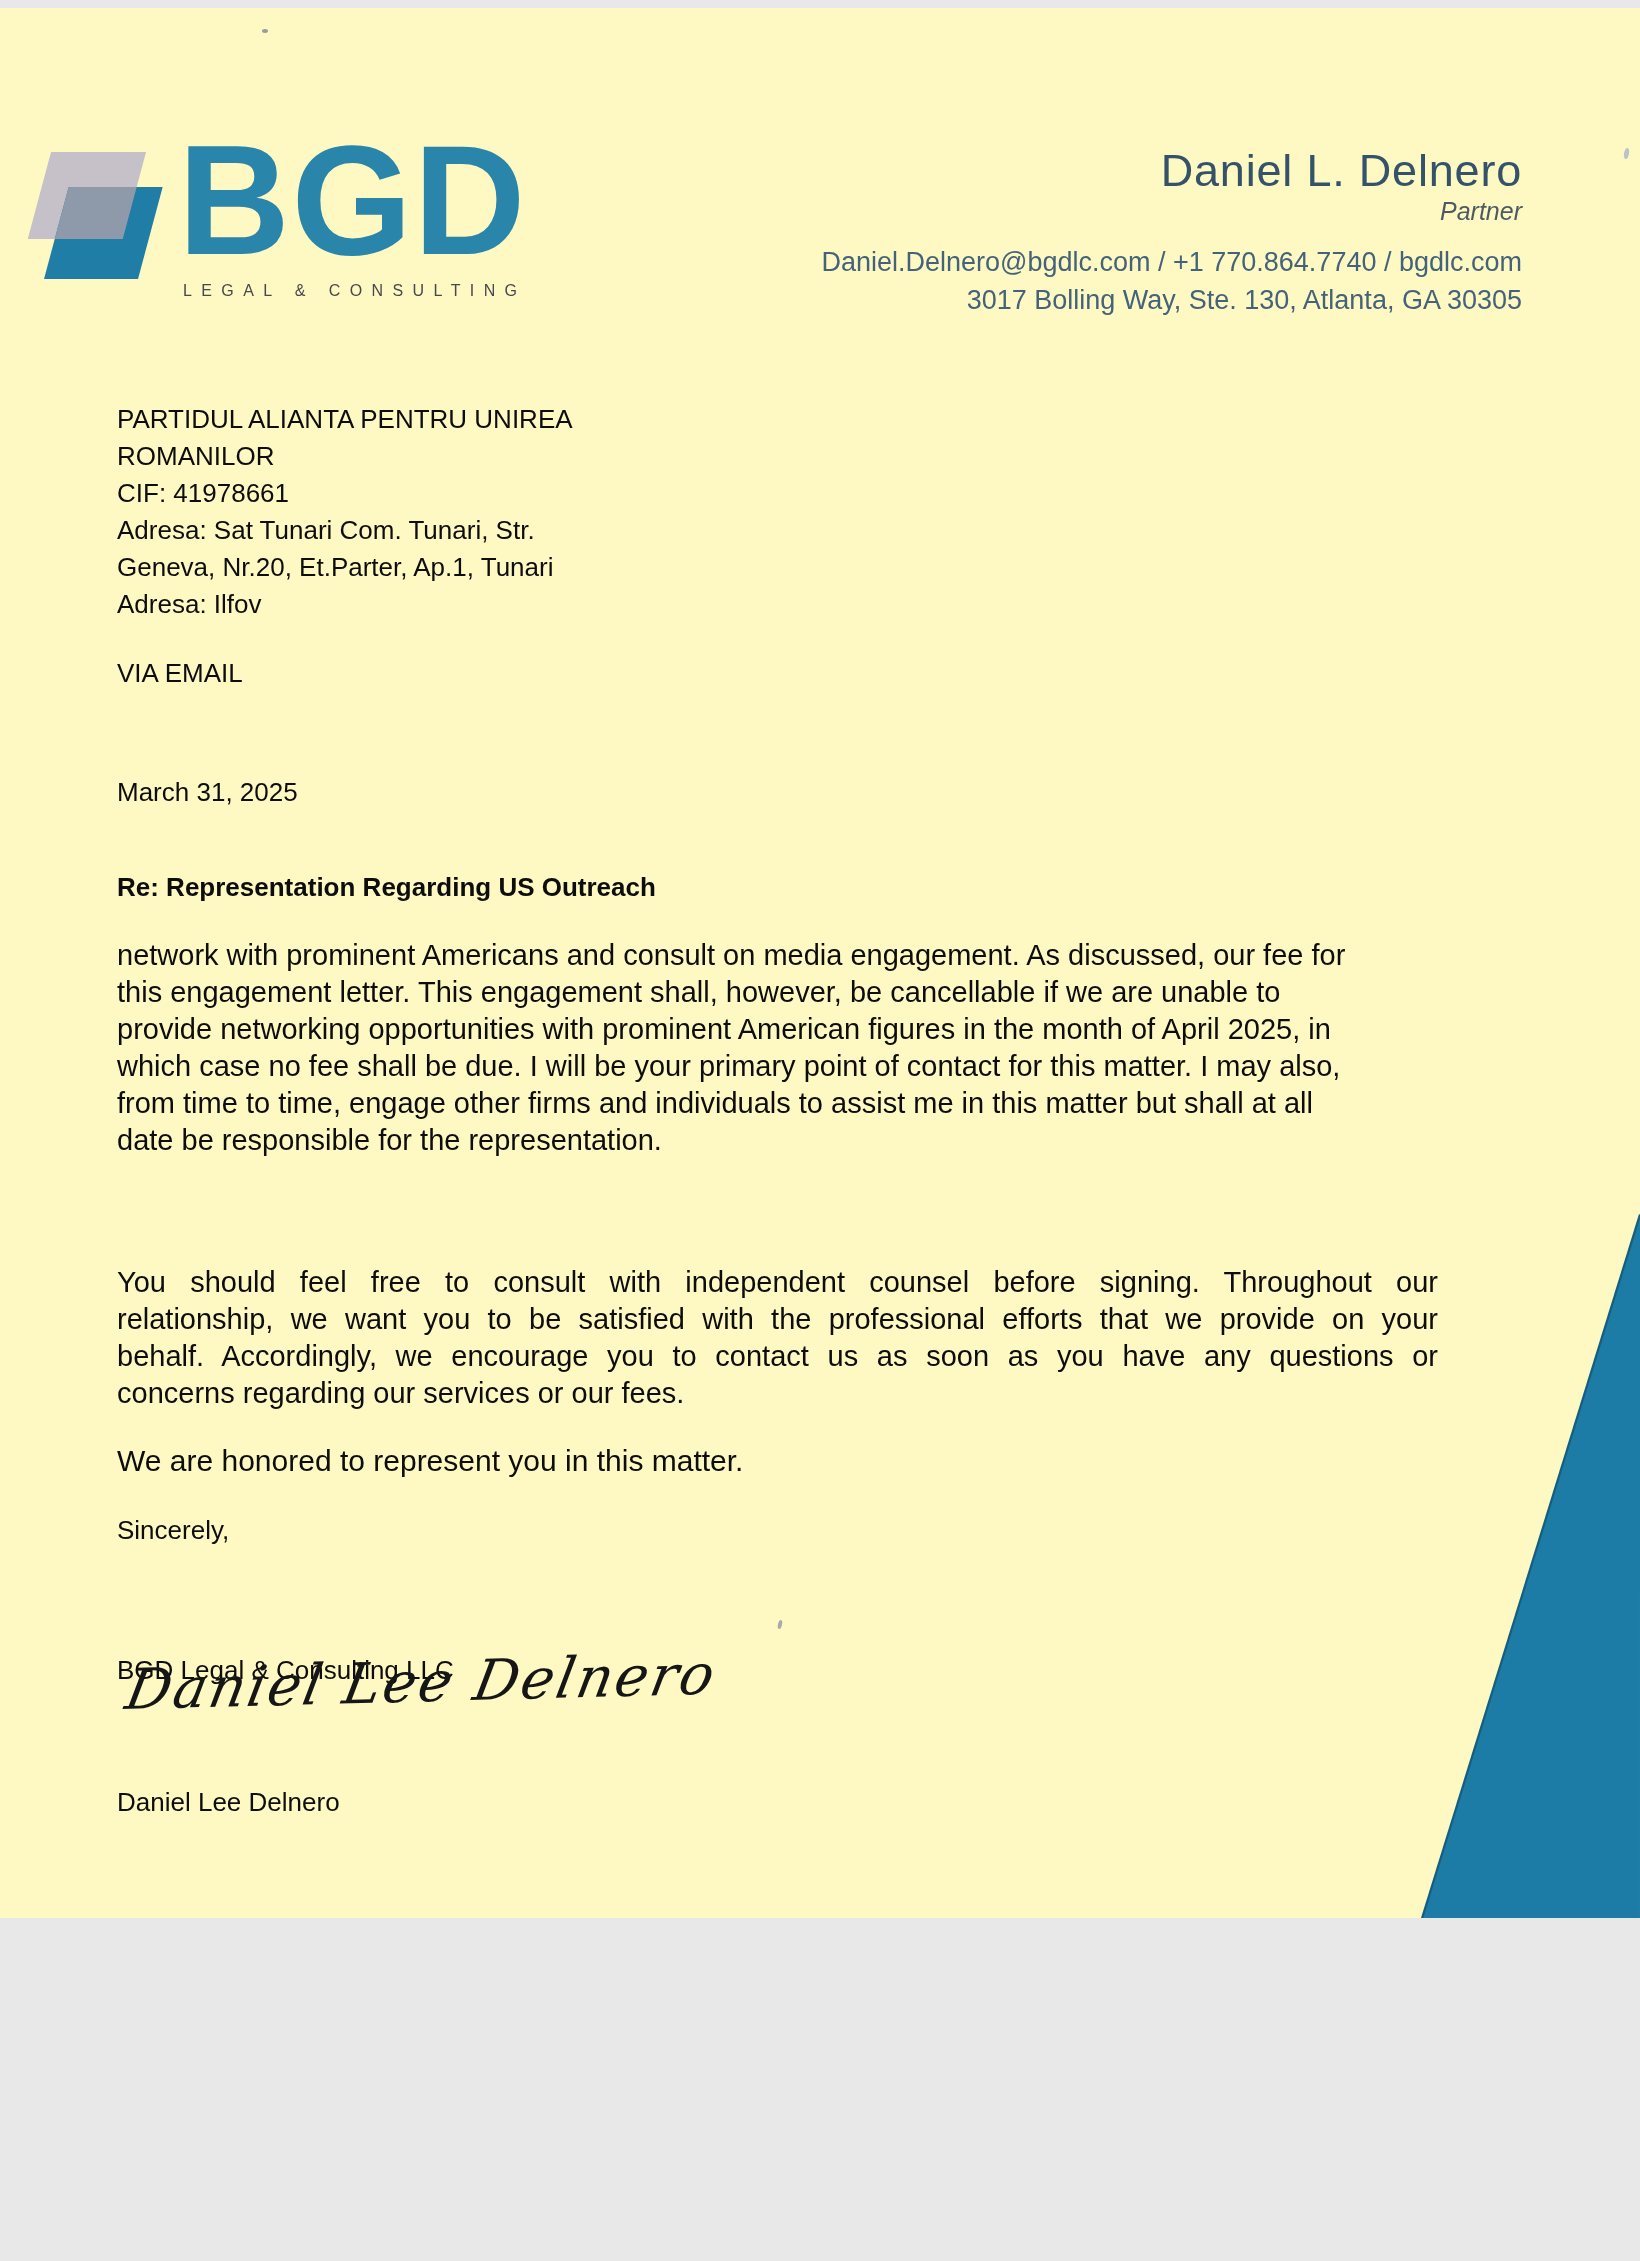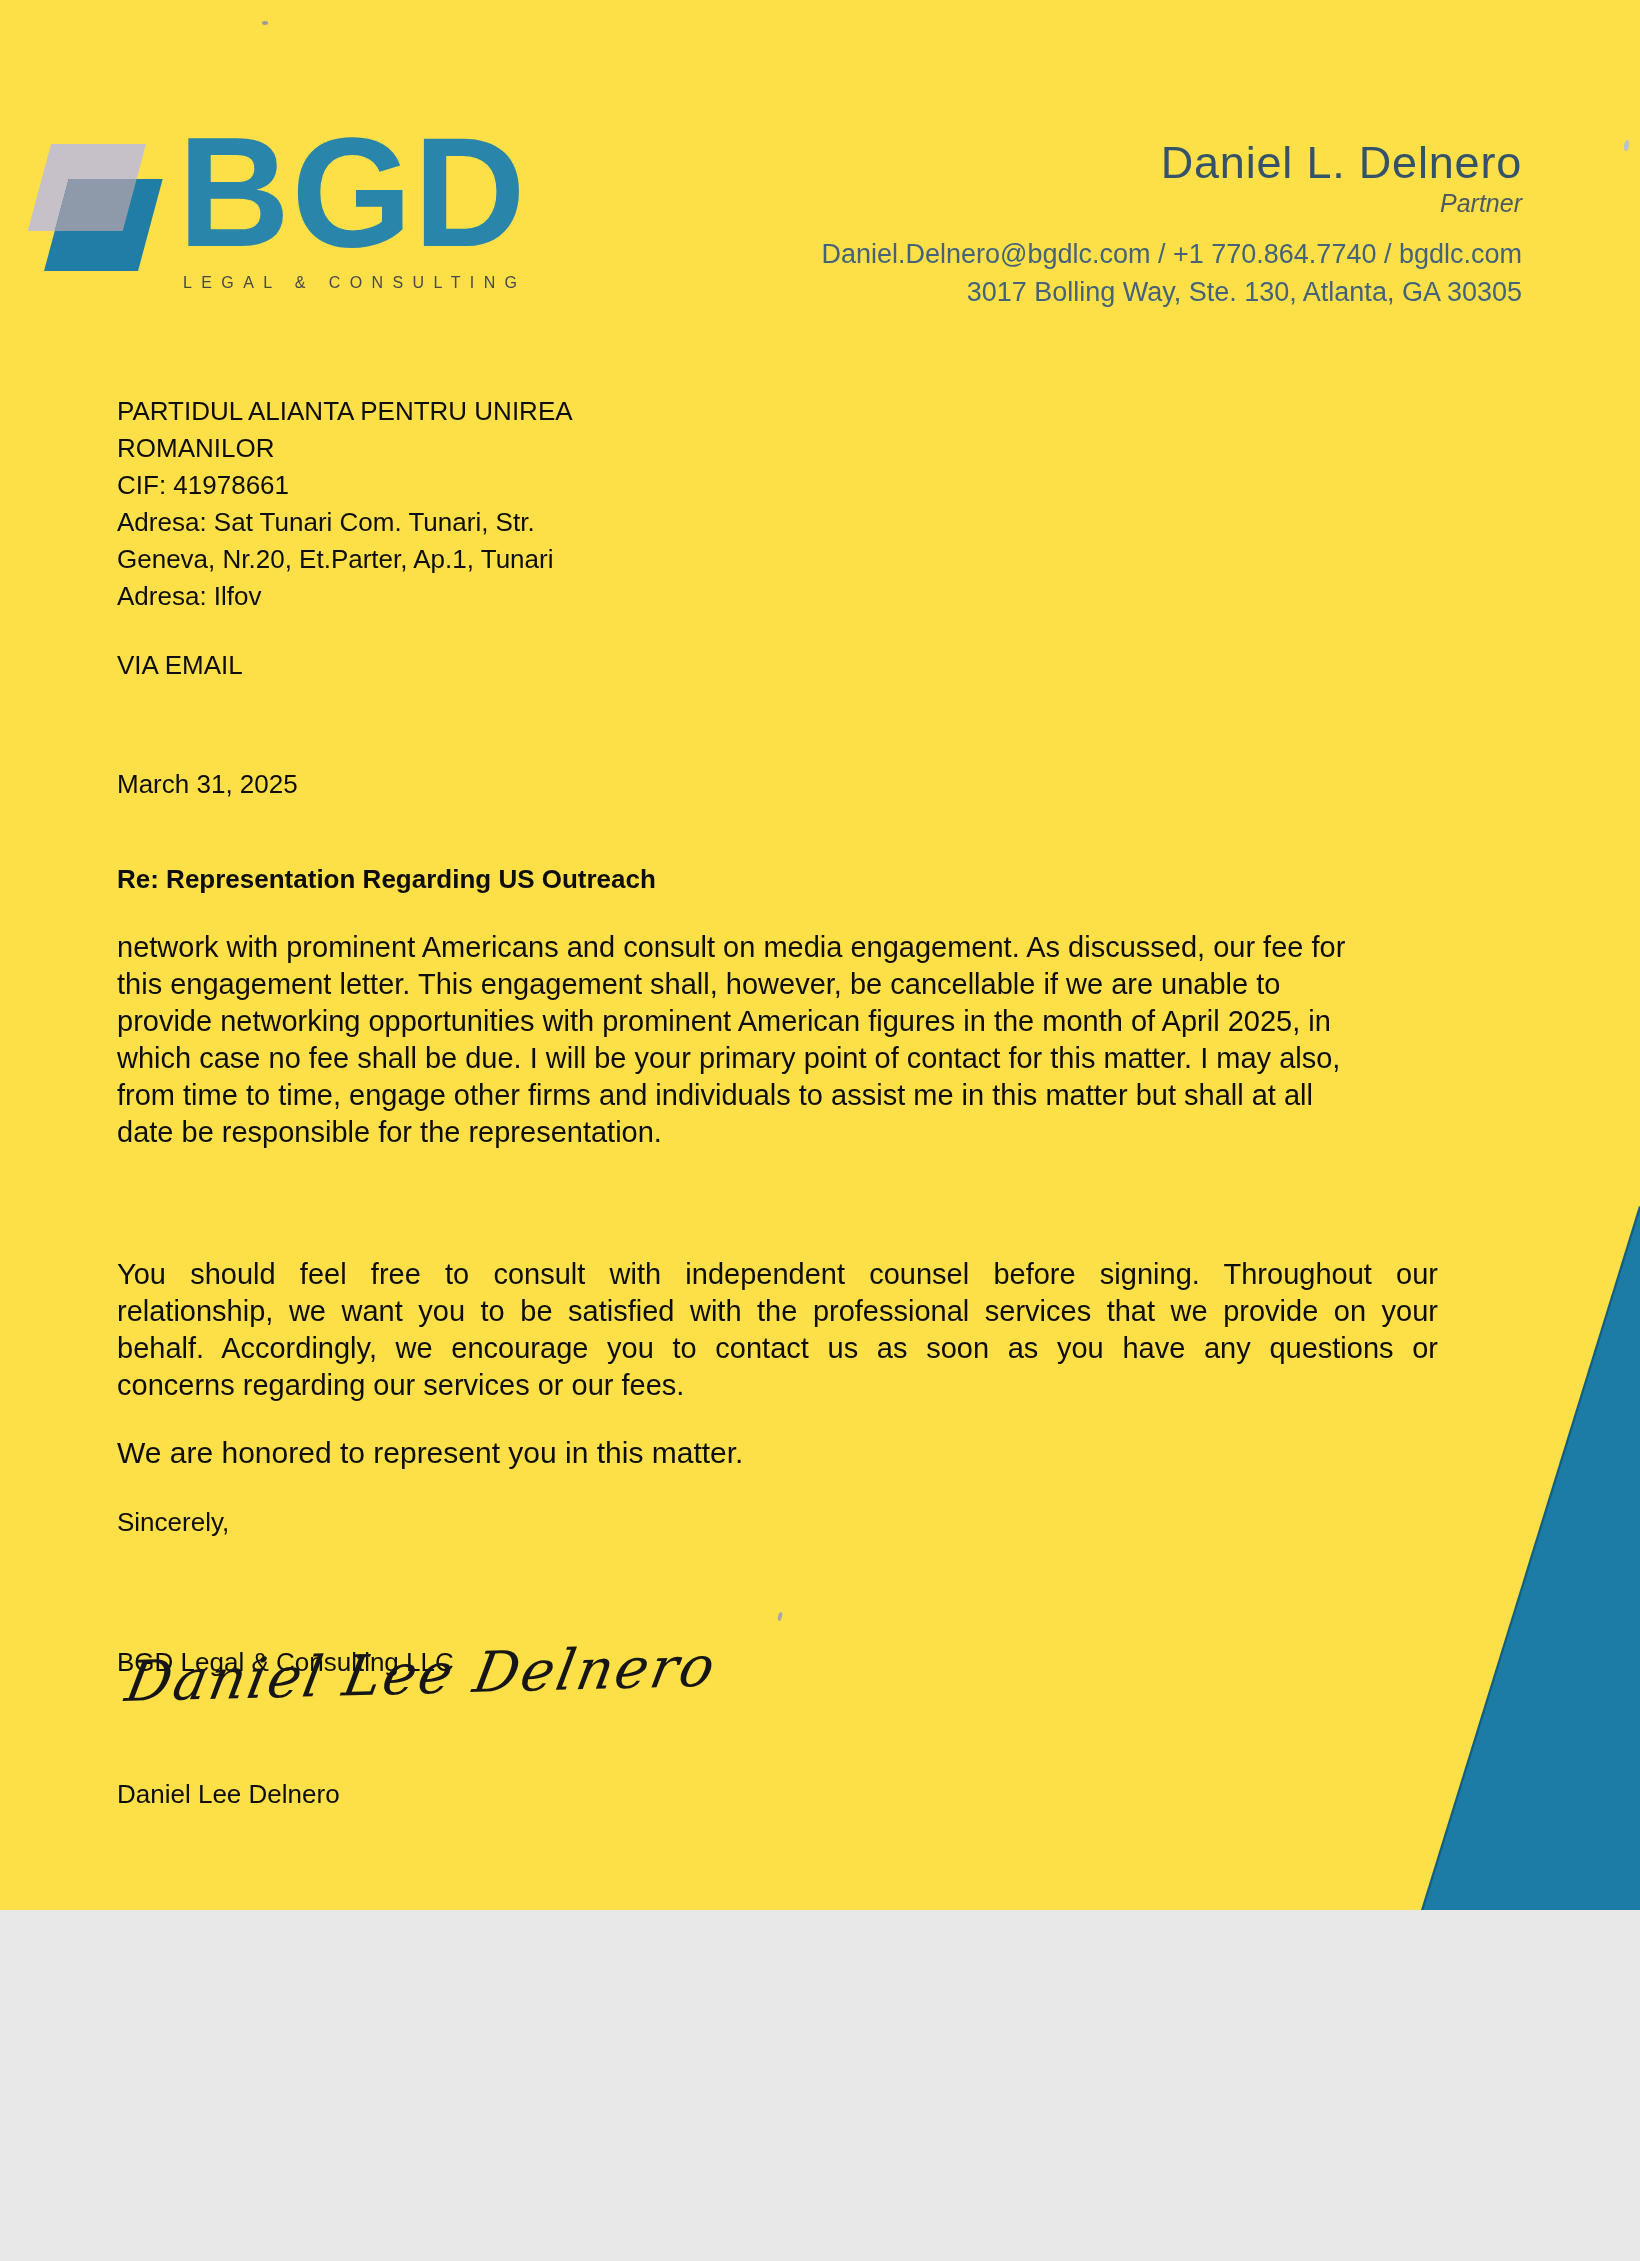--- a/index.html
+++ b/index.html
@@ -1,18 +1,18 @@
 <!DOCTYPE html>
 <html style="font-size:12px"><head>
 <meta charset="utf-8">
 <style>
   html,body{margin:0;padding:0;background:#e8e8e8;}
   .page{
-    position:relative; width:1640px; height:1910px; background:#fde047;
-    overflow:hidden; font-family:"Liberation Sans", sans-serif; color:#0d0d0d;
+    position:relative; width:1640px; height:1910px; background:#fef9c3;
+    overflow:hidden; font-family:"Liberation Sans", sans-serif; color:#0d0d0d;margin-top:8px;
   }
   
   .logo-mark{position:absolute; left:54px; top:133px; width:196px; height:151px;
     transform:skewX(-15deg); transform-origin:0 0;}
   .logo-mark .sq{position:absolute;}
   .sq-gray{left:0; top:11.3px; width:95px; height:87px;}
   .sq-teal{left:27px; top:46px; width:94px; height:92px;}
   .sq-overlap{left:27px; top:46px; width:68px; height:52px;}
   .logo-text{position:absolute; left:178px; top:115px; font-size:155px; line-height:1;
     font-weight:bold; letter-spacing:1.5px;}
@@ -91,21 +91,21 @@
     <div class="ln">network with prominent Americans and consult on media engagement. As discussed, our fee for</div>
     <div class="ln">this engagement letter. This engagement shall, however, be cancellable if we are unable to</div>
     <div class="ln">provide networking opportunities with prominent American figures in the month of April 2025, in</div>
     <div class="ln">which case no fee shall be due. I will be your primary point of contact for this matter. I may also,</div>
     <div class="ln">from time to time, engage other firms and individuals to assist me in this matter but shall at all</div>
     <div class="ln">date be responsible for the representation.</div>
   </div>
 
   <div class="para para2 p2">
     <div class="jln">You should feel free to consult with independent counsel before signing. Throughout our</div>
-    <div class="jln">relationship, we want you to be satisfied with the professional services that we provide on your</div>
+    <div class="jln">relationship, we want you to be satisfied with the professional efforts that we provide on your</div>
     <div class="jln">behalf. Accordingly, we encourage you to contact us as soon as you have any questions or</div>
     <div class="lastln">concerns regarding our services or our fees.</div>
   </div>
 
   <div class="blk p3">We are honored to represent you in this matter.</div>
   <div class="blk closing">Sincerely,</div>
   <div class="blk firm">BGD Legal &amp; Consulting LLC</div>
 
   <div class="signature">Daniel Lee Delnero</div>
   <div class="blk signed-name">Daniel Lee Delnero</div>

